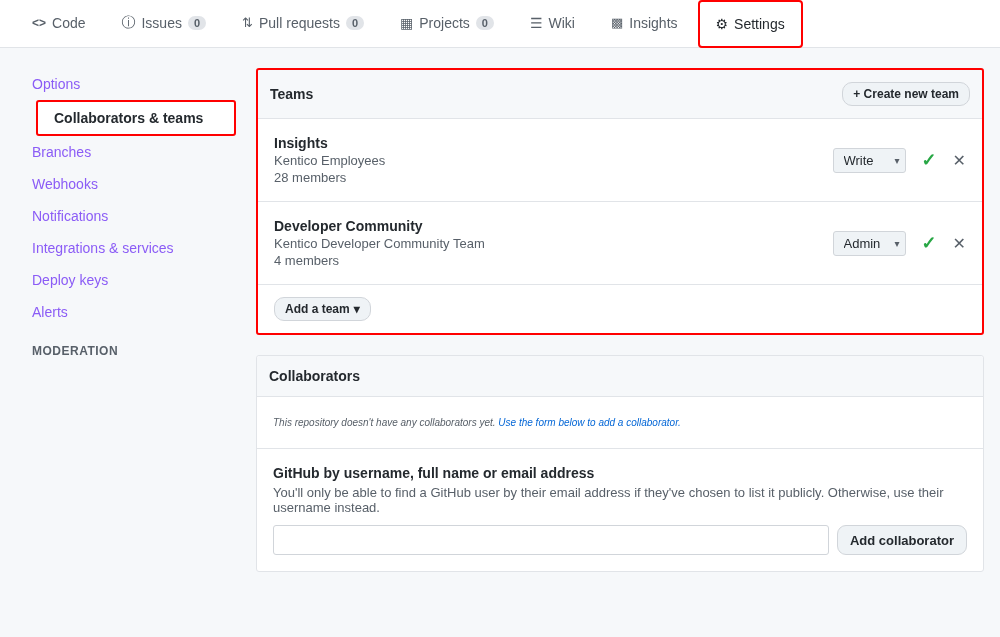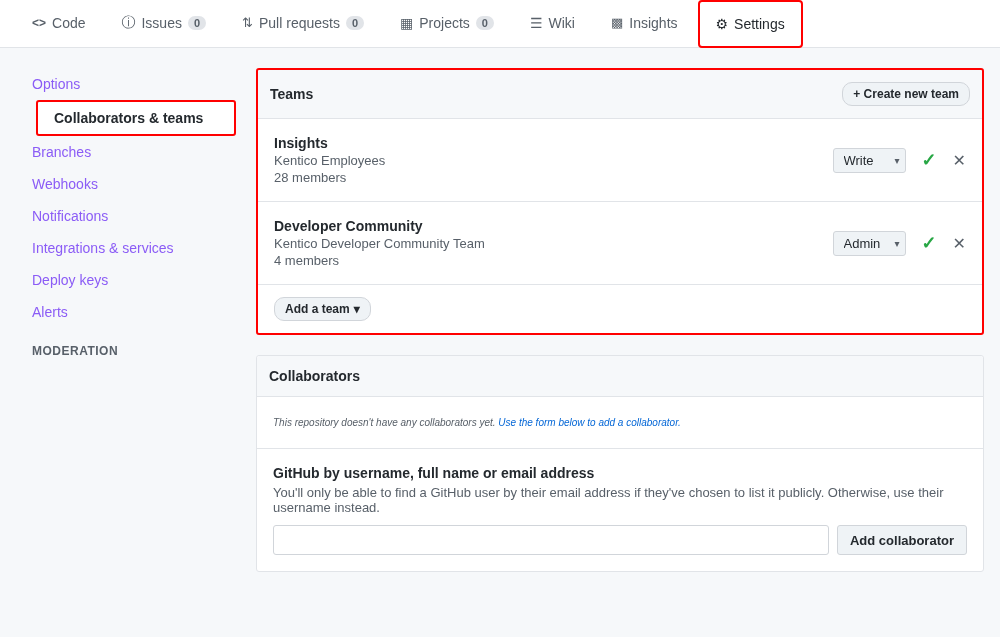--- a/index.html
+++ b/index.html
@@ -234,21 +234,21 @@
       border-radius: 3px;
       font-size: 14px;
       color: #24292e;
       background: #fff;
     }
     .btn-add {
       padding: 6px 12px;
       font-size: 13px;
       font-weight: 600;
       border: 1px solid #d1d5da;
-      border-radius: 3px;
+      border-radius: 9px;
       background: #eff3f6;
       cursor: pointer;
       color: #24292e;
       white-space: nowrap;
     }
   </style>
 </head>
 <body>
 
 <nav class="top-nav">

